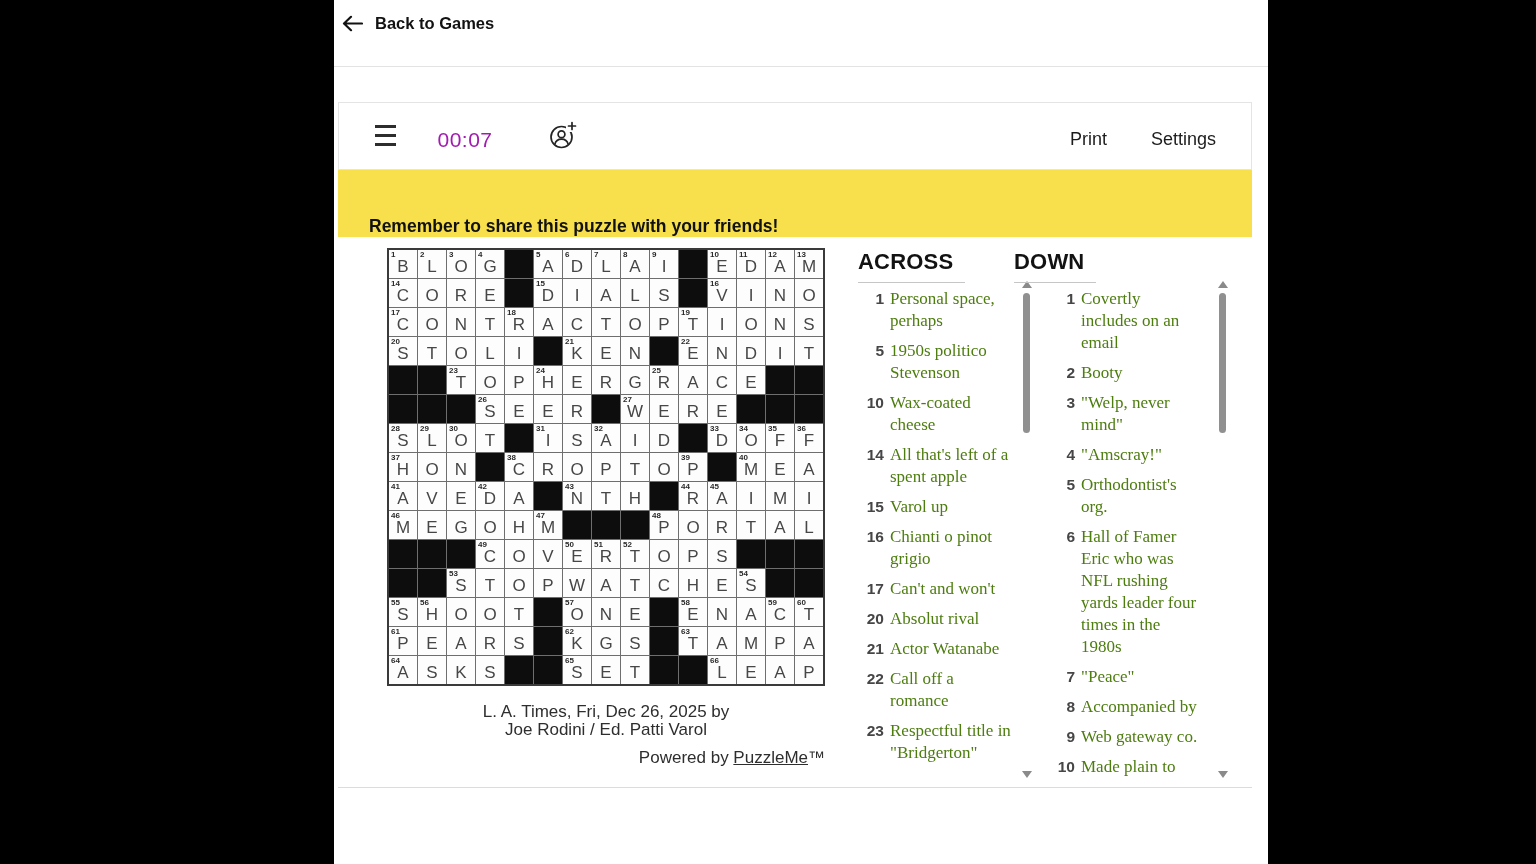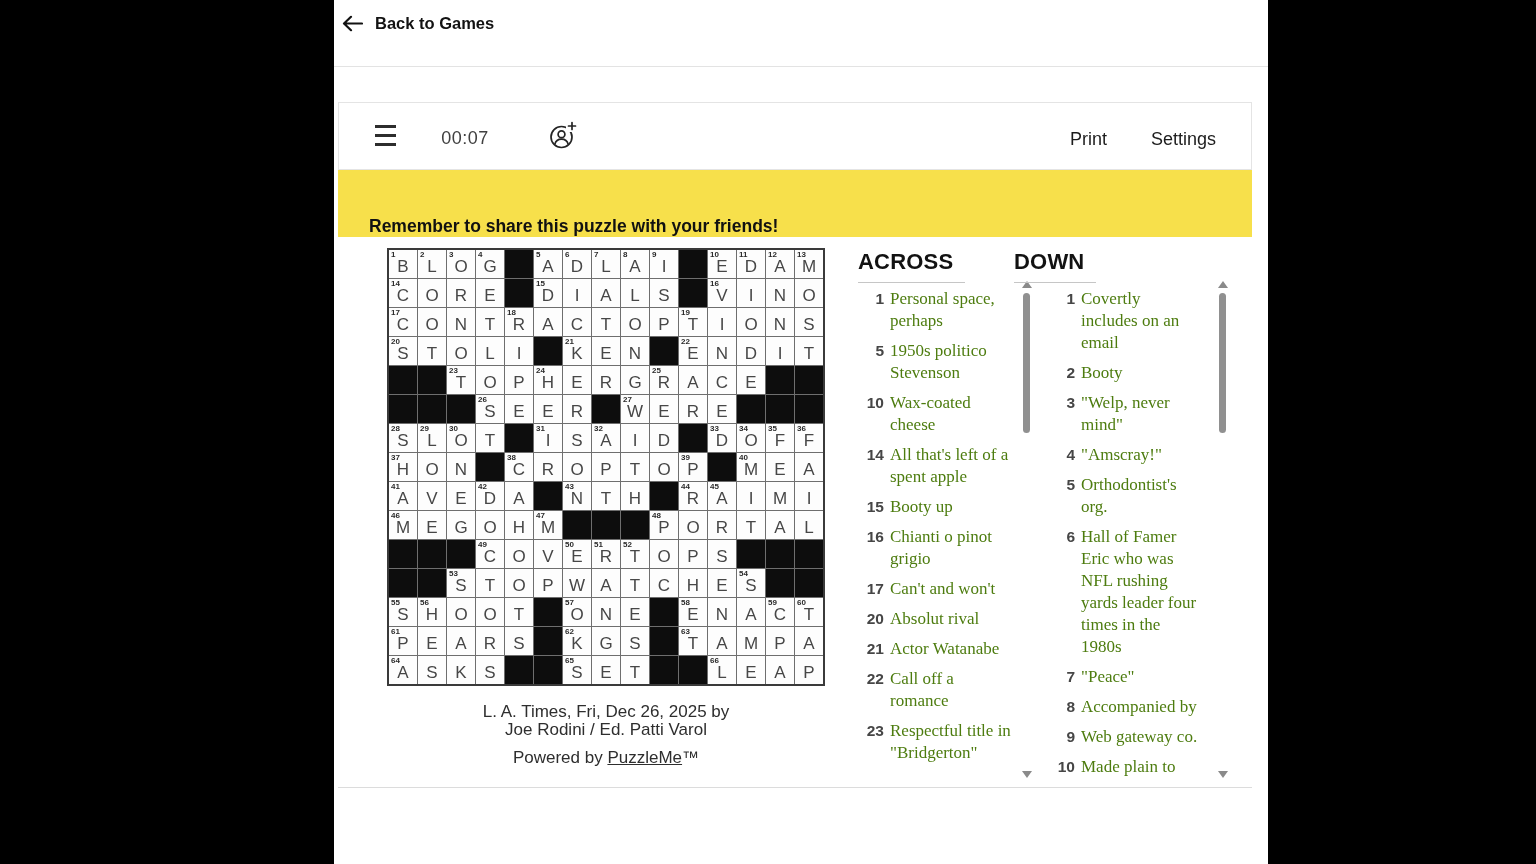--- a/index.html
+++ b/index.html
@@ -13,21 +13,21 @@
                background:none; border:none; cursor:pointer; color:#121212; }
   .back-link .lbl { font-size:16.5px; font-weight:700; }
   .page-divider { position:absolute; left:0; top:66px; width:934px; height:1px; background:#e3e3e3; }
 
   
   .toolbar { position:absolute; left:4px; top:102px; width:914px; height:68px;
              background:#fff; border:1px solid #e4e4e4; }
   .toolbar .hamburger { position:absolute; left:36px; top:22px; width:22px; background:none; border:none; cursor:pointer; }
   .toolbar .hamburger span { display:block; width:21px; height:2.5px; background:#2d2d2d; margin-bottom:6.5px; }
   .toolbar .timer { position:absolute; left:86px; top:25px; width:80px; text-align:center;
-                    font-size:18px; color:#404040; letter-spacing:.5px; }
+                    font-size:21px; color:#a21caf; letter-spacing:.5px; }
   .toolbar .addplayer { position:absolute; left:209px; top:18px; background:none; border:none; cursor:pointer; }
   .toolbar .txtbtn { position:absolute; top:26px; background:none; border:none; cursor:pointer;
                      font-size:18px; font-weight:500; color:#1c1c1c; font-family:inherit; }
   .toolbar .print { left:731px;text-align:right; }
   .toolbar .settings { left:812px; }
 
   
   .banner { position:absolute; left:4px; top:170px; width:914px; height:67px;
             display:flex; align-items:flex-end; padding-left:31px; }
   .banner .msg { font-size:17.5px; font-weight:700; color:#111; }
@@ -38,21 +38,21 @@
           gap:1px; background:#6e6e6e; border:2px solid #3a3a3a; }
   .cell { position:relative; background:#fdfdfd; }
   .cell.black { background:#0d0d0d; }
   .cell .num { position:absolute; top:0; left:2px; font-size:8px; font-weight:700; color:#2a2a2a; }
   .cell .letter { position:absolute; left:0; right:0; bottom:1px; text-align:center;
                   font-size:17px; color:#474747; }
 
   
   .attribution { position:absolute; left:53px; top:703px; width:438px; text-align:center;
                  font-size:17px; line-height:17.5px; color:#2e2e2e; }
-  .attribution .powered { margin-top:11px; }
+  .attribution .powered { margin-top:11px;text-align:right; }
   .attribution a { color:#2e2e2e; text-decoration:underline; cursor:pointer; }
 
   
   .clue-head { position:absolute; top:249px; font-size:22px; font-weight:700; color:#121212;
                letter-spacing:.2px; padding:0 12px 7px 0; border-bottom:1px solid #c6c6c6; }
   .head-across { left:524px; }
   .head-down { left:680px; }
   .clue-list { position:absolute; top:288px; height:492px; overflow:hidden; }
   .list-across { left:524px; width:160px; }
   .list-down { left:716px; width:155px; }
@@ -795,21 +795,21 @@
         <div class="clue">
           <span class="cnum">10</span>
           <span class="ctext">Wax-coated cheese</span>
         </div>
         <div class="clue">
           <span class="cnum">14</span>
           <span class="ctext">All that's left of a spent apple</span>
         </div>
         <div class="clue">
           <span class="cnum">15</span>
-          <span class="ctext">Booty up</span>
+          <span class="ctext">Varol up</span>
         </div>
         <div class="clue">
           <span class="cnum">16</span>
           <span class="ctext">Chianti o pinot grigio</span>
         </div>
         <div class="clue">
           <span class="cnum">17</span>
           <span class="ctext">Can't and won't</span>
         </div>
         <div class="clue">

